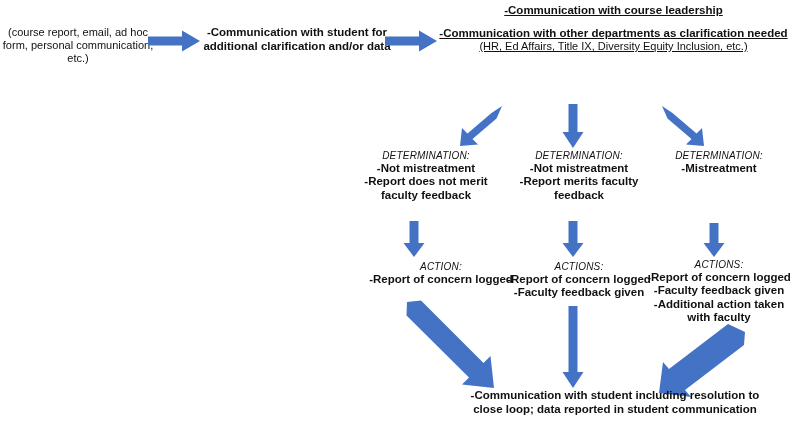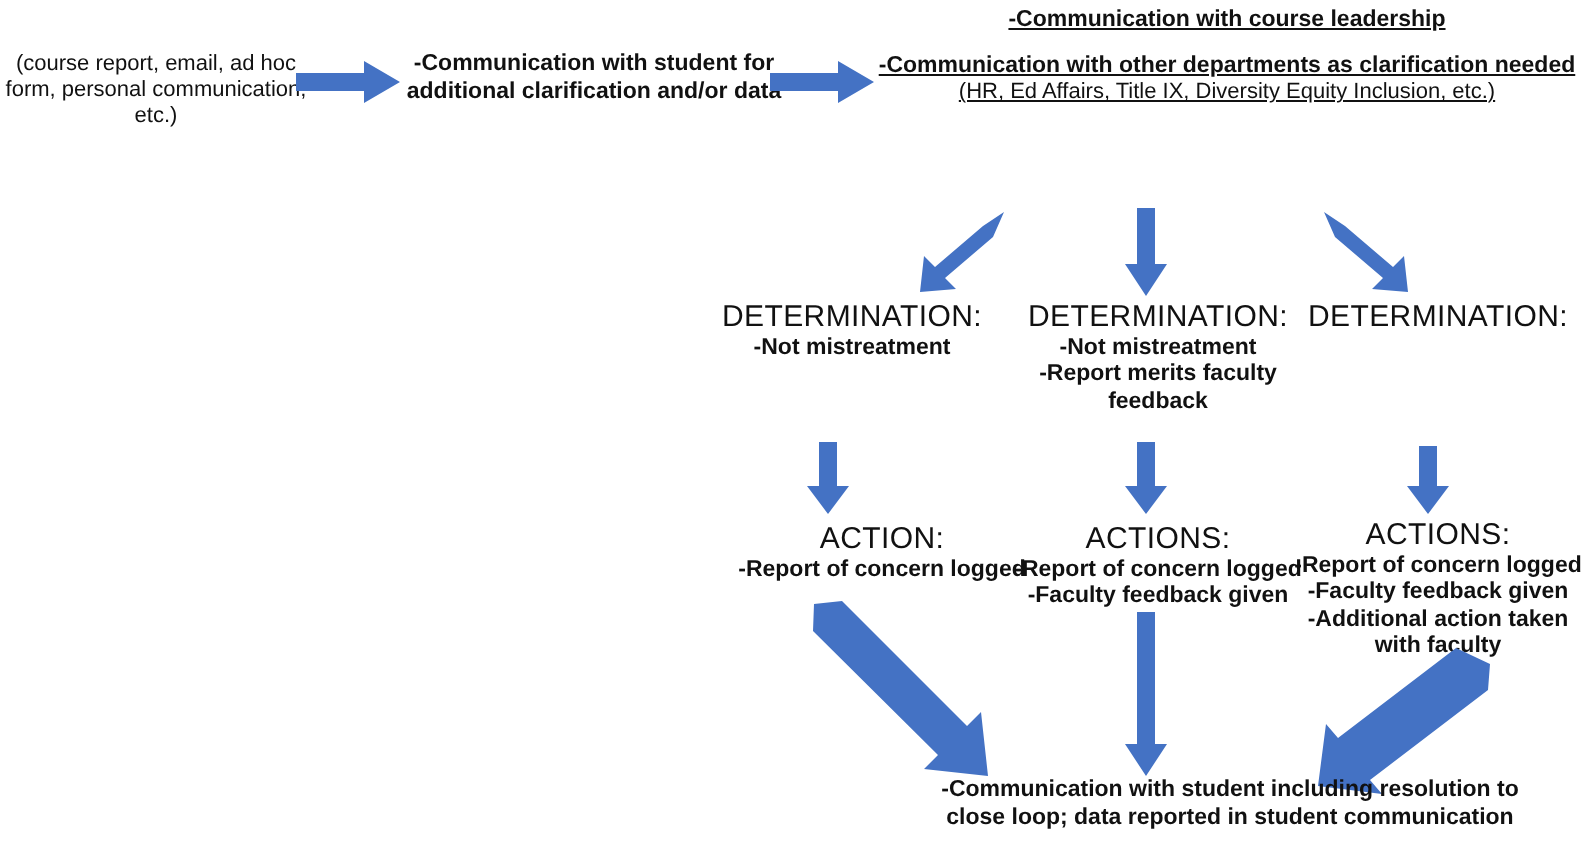--- a/index.html
+++ b/index.html
@@ -28,21 +28,22 @@
     font-weight: bold;
     font-size: 11.5px;
     display: block;
   }
   .tb .sub {
     font-weight: normal;
     font-size: 11px;
     display: block;
   }
   .tb .det {
-    font-size: 15px;
+    font-style: italic;
+    font-size: 10px;
     display: block;
     letter-spacing: 0.2px;
   }
   .tb .gap {
     display: block;
     height: 9px;
   }
   .arrow {
     position: absolute;
   }
@@ -131,30 +132,32 @@
 
   <div class="arrow" id="arrow-fan-right">
     <svg width="46" height="44" viewBox="0 0 46 44" aria-hidden="true">
       <polygon points="2,2 7.5,14.5 31.5,35 26,40.5 44,42 42,24 36.5,29.5 12.5,9" fill="#4472C4"></polygon>
     </svg>
   </div>
 
   <div class="tb" id="block-det-1">
     <span class="det">DETERMINATION:</span>
     <span class="hl">-Not mistreatment</span>
+    <span class="hl">-Report does not merit faculty feedback</span>
   </div>
 
   <div class="tb" id="block-det-2">
     <span class="det">DETERMINATION:</span>
     <span class="hl">-Not mistreatment</span>
     <span class="hl">-Report merits faculty feedback</span>
   </div>
 
   <div class="tb" id="block-det-3">
     <span class="det">DETERMINATION:</span>
+    <span class="hl">-Mistreatment</span>
   </div>
 
   <div class="arrow" id="arrow-v1">
     <svg width="22" height="36" viewBox="0 0 22 36" aria-hidden="true">
       <polygon points="6.5,0 15.5,0 15.5,22 21.5,22 11,36 0.5,22 6.5,22" fill="#4472C4"></polygon>
     </svg>
   </div>
 
   <div class="arrow" id="arrow-v2">
     <svg width="22" height="36" viewBox="0 0 22 36" aria-hidden="true">

